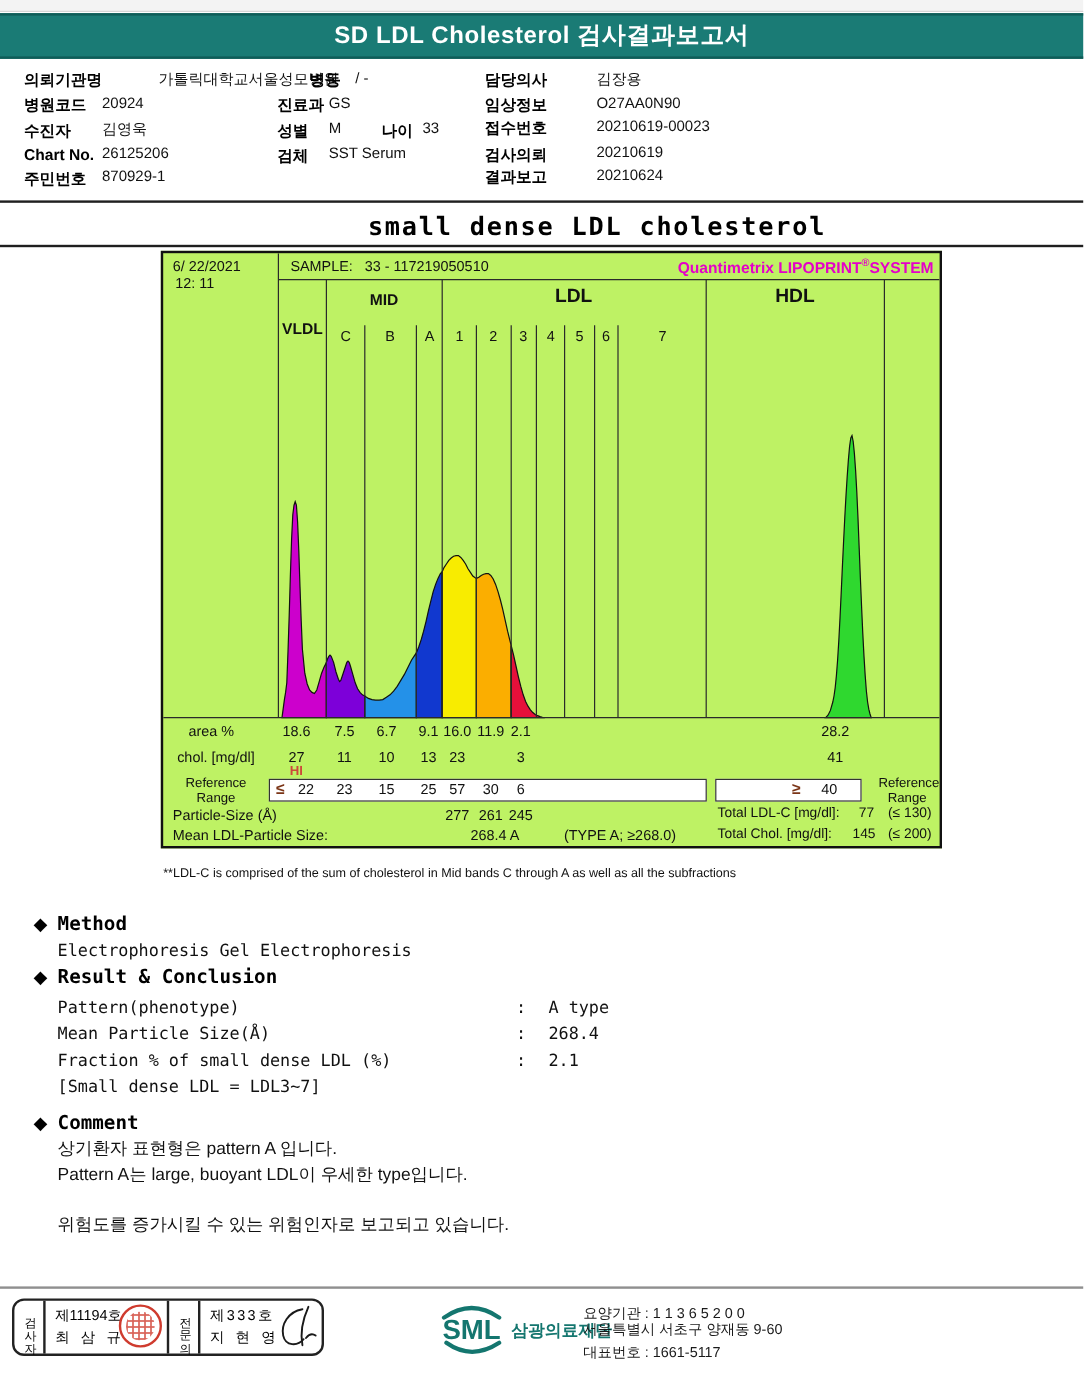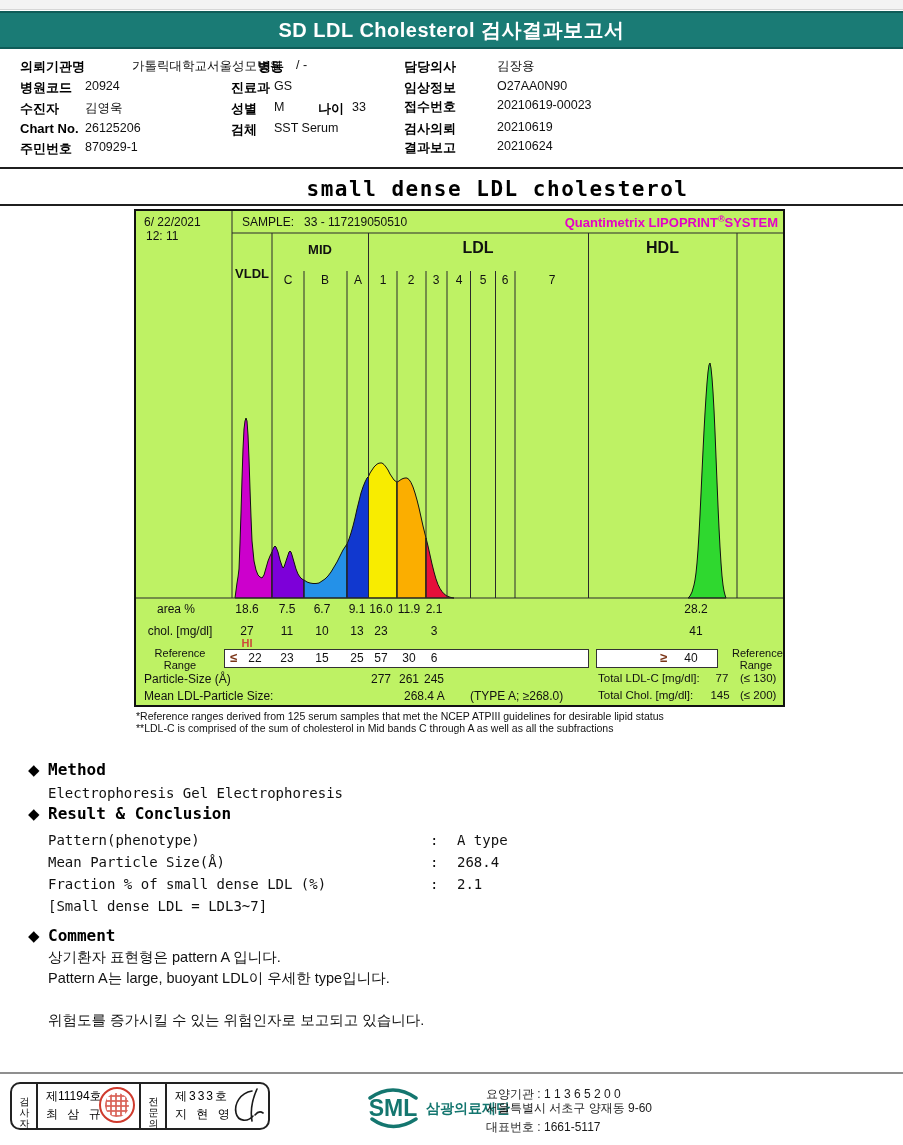--- a/index.html
+++ b/index.html
@@ -192,28 +192,27 @@
 
     <div class="abs cf" style="left:8px;top:461px;">Particle-Size (Å)</div>
     <div class="abs cf ctr" style="left:227px;top:461px;width:36px;">277</div>
     <div class="abs cf ctr" style="left:255px;top:461px;width:36px;">261</div>
     <div class="abs cf ctr" style="left:280px;top:461px;width:36px;">245</div>
     <span class="abs" style="left:462px;top:461px;font-size:11.5px;">Total LDL-C [mg/dl]:</span>
     <div class="abs ctr" style="left:572px;top:461px;width:28px;font-size:11.5px;">77</div>
     <span class="abs" style="left:604px;top:461px;font-size:11.5px;">(≤ 130)</span>
 
     <span class="abs cf" style="left:8px;top:478px;">Mean LDL-Particle Size:</span>
-    <span class="abs cf" style="left:268px;top:478px;">268.4 A</span>
+    <span class="abs cf" style="left:256px;top:478px;">268.4 A</span>
     <span class="abs cf" style="left:334px;top:478px;">(TYPE A; ≥268.0)</span>
     <span class="abs" style="left:462px;top:478px;font-size:11.5px;">Total Chol. [mg/dl]:</span>
     <div class="abs ctr" style="left:568px;top:478px;width:32px;font-size:11.5px;">145</div>
     <span class="abs" style="left:604px;top:478px;font-size:11.5px;">(≤ 200)</span>
   </div>
 
-  <div class="abs fnote" style="left:136px;top:710px;">*Reference ranges derived from 125 serum samples that met the NCEP ATPIII guidelines for desirable lipid status</div>
   <div class="abs fnote" style="left:136px;top:722px;">**LDL-C is comprised of the sum of cholesterol in Mid bands C through A as well as all the subfractions</div>
 
   <span class="abs bullet" style="left:28px;top:761px;">◆</span>
   <span class="abs m-head" style="left:48px;top:760px;">Method</span>
   <span class="abs m-body" style="left:48px;top:785px;">Electrophoresis Gel Electrophoresis</span>
 
   <span class="abs bullet" style="left:28px;top:805px;">◆</span>
   <span class="abs m-head" style="left:48px;top:804px;">Result &amp; Conclusion</span>
 
   <span class="abs m-body" style="left:48px;top:832px;">Pattern(phenotype)</span>

